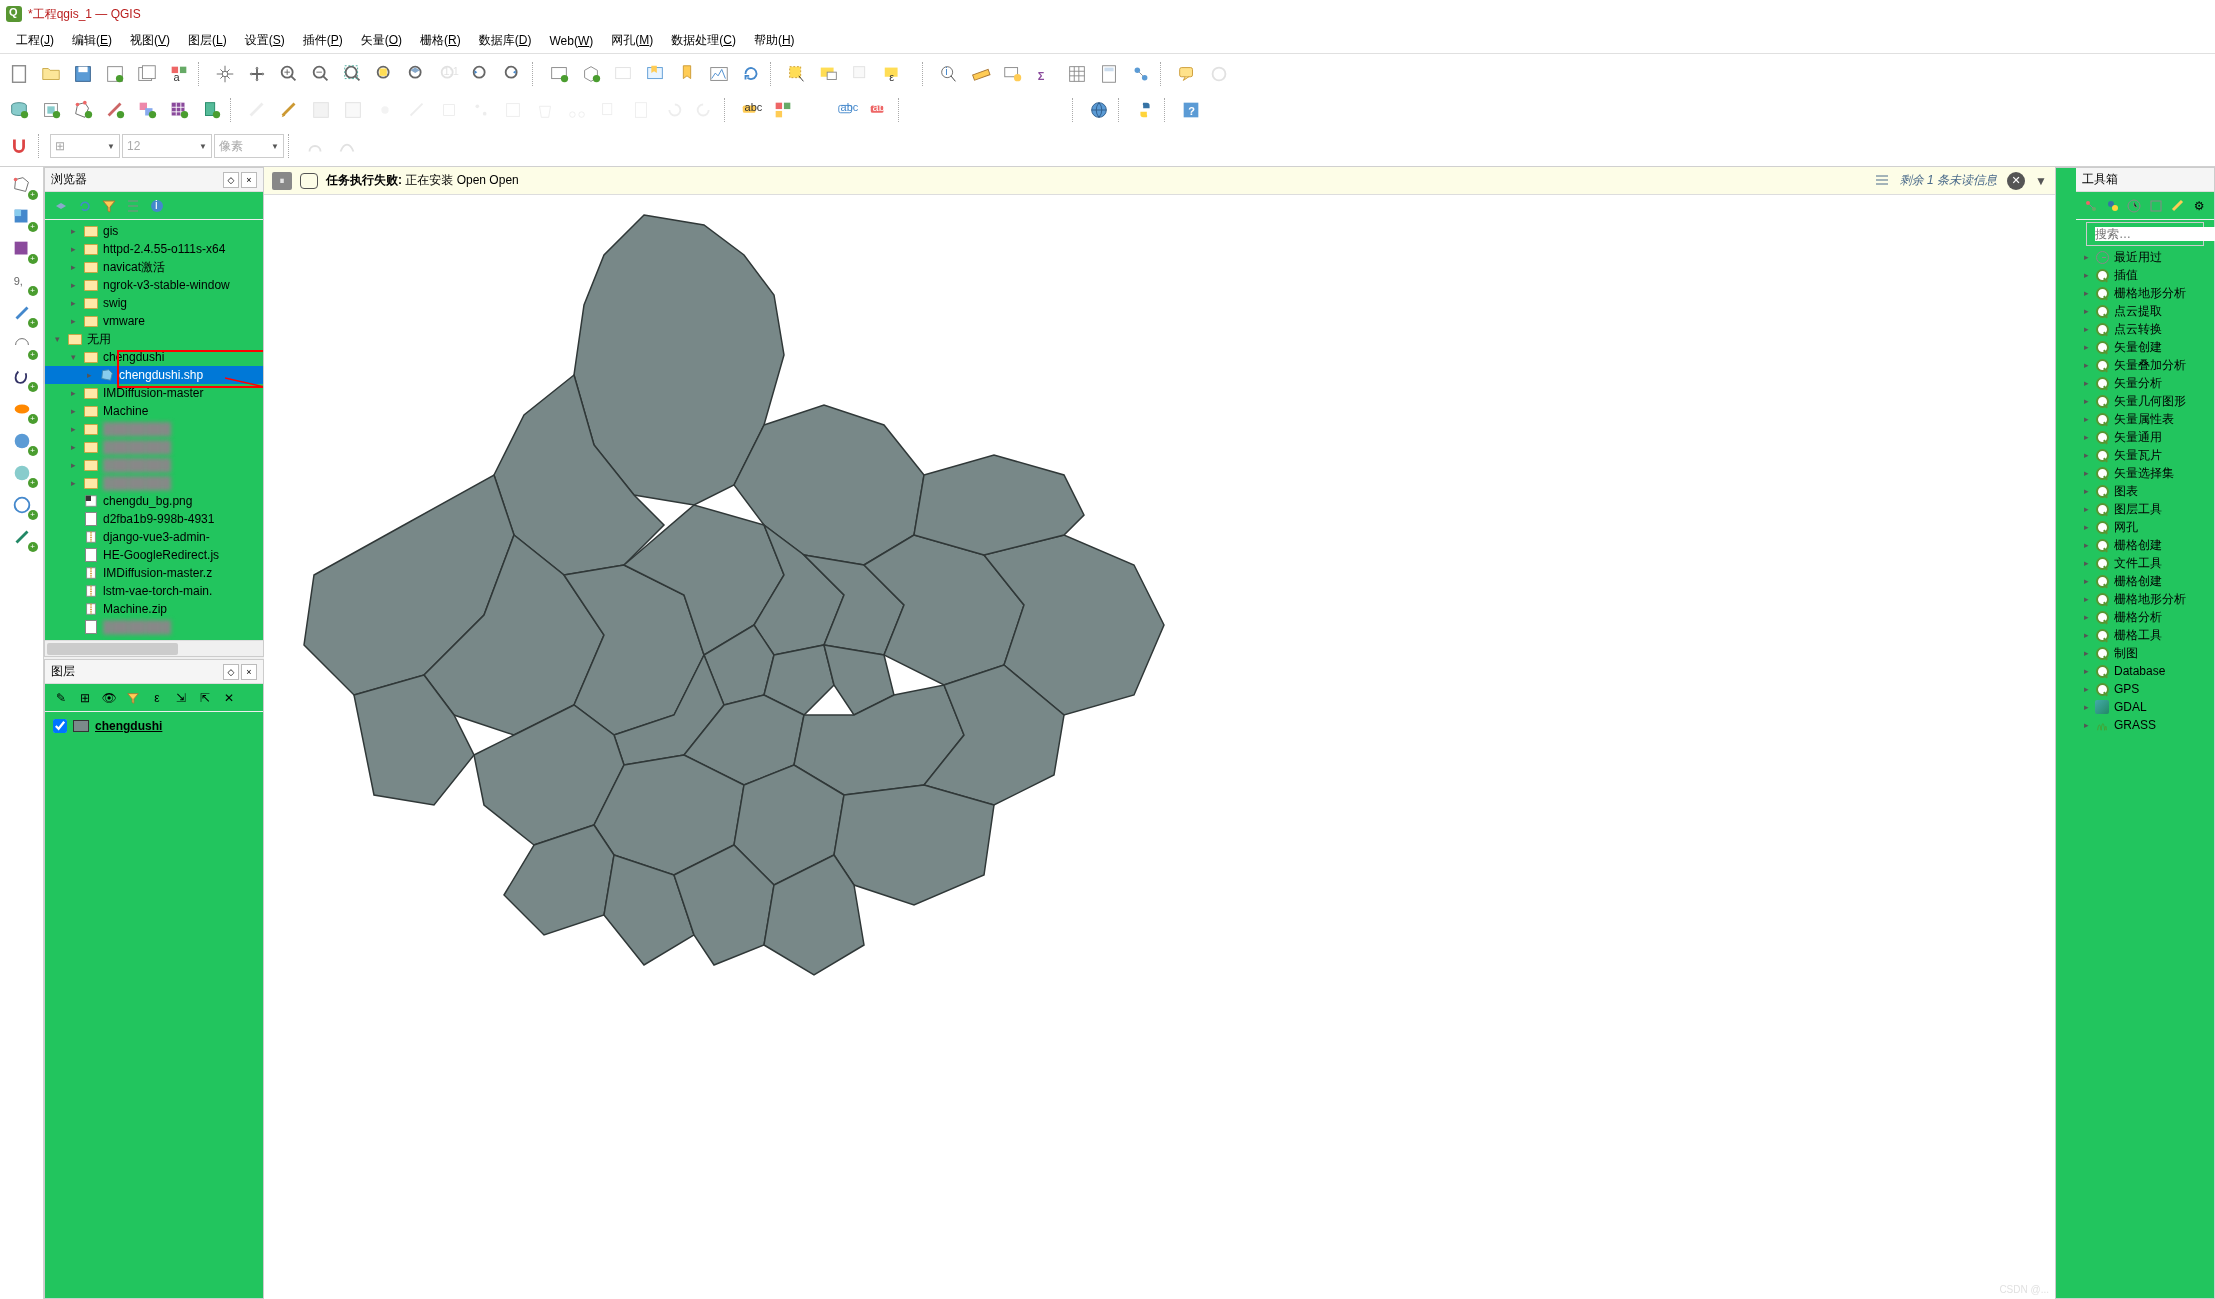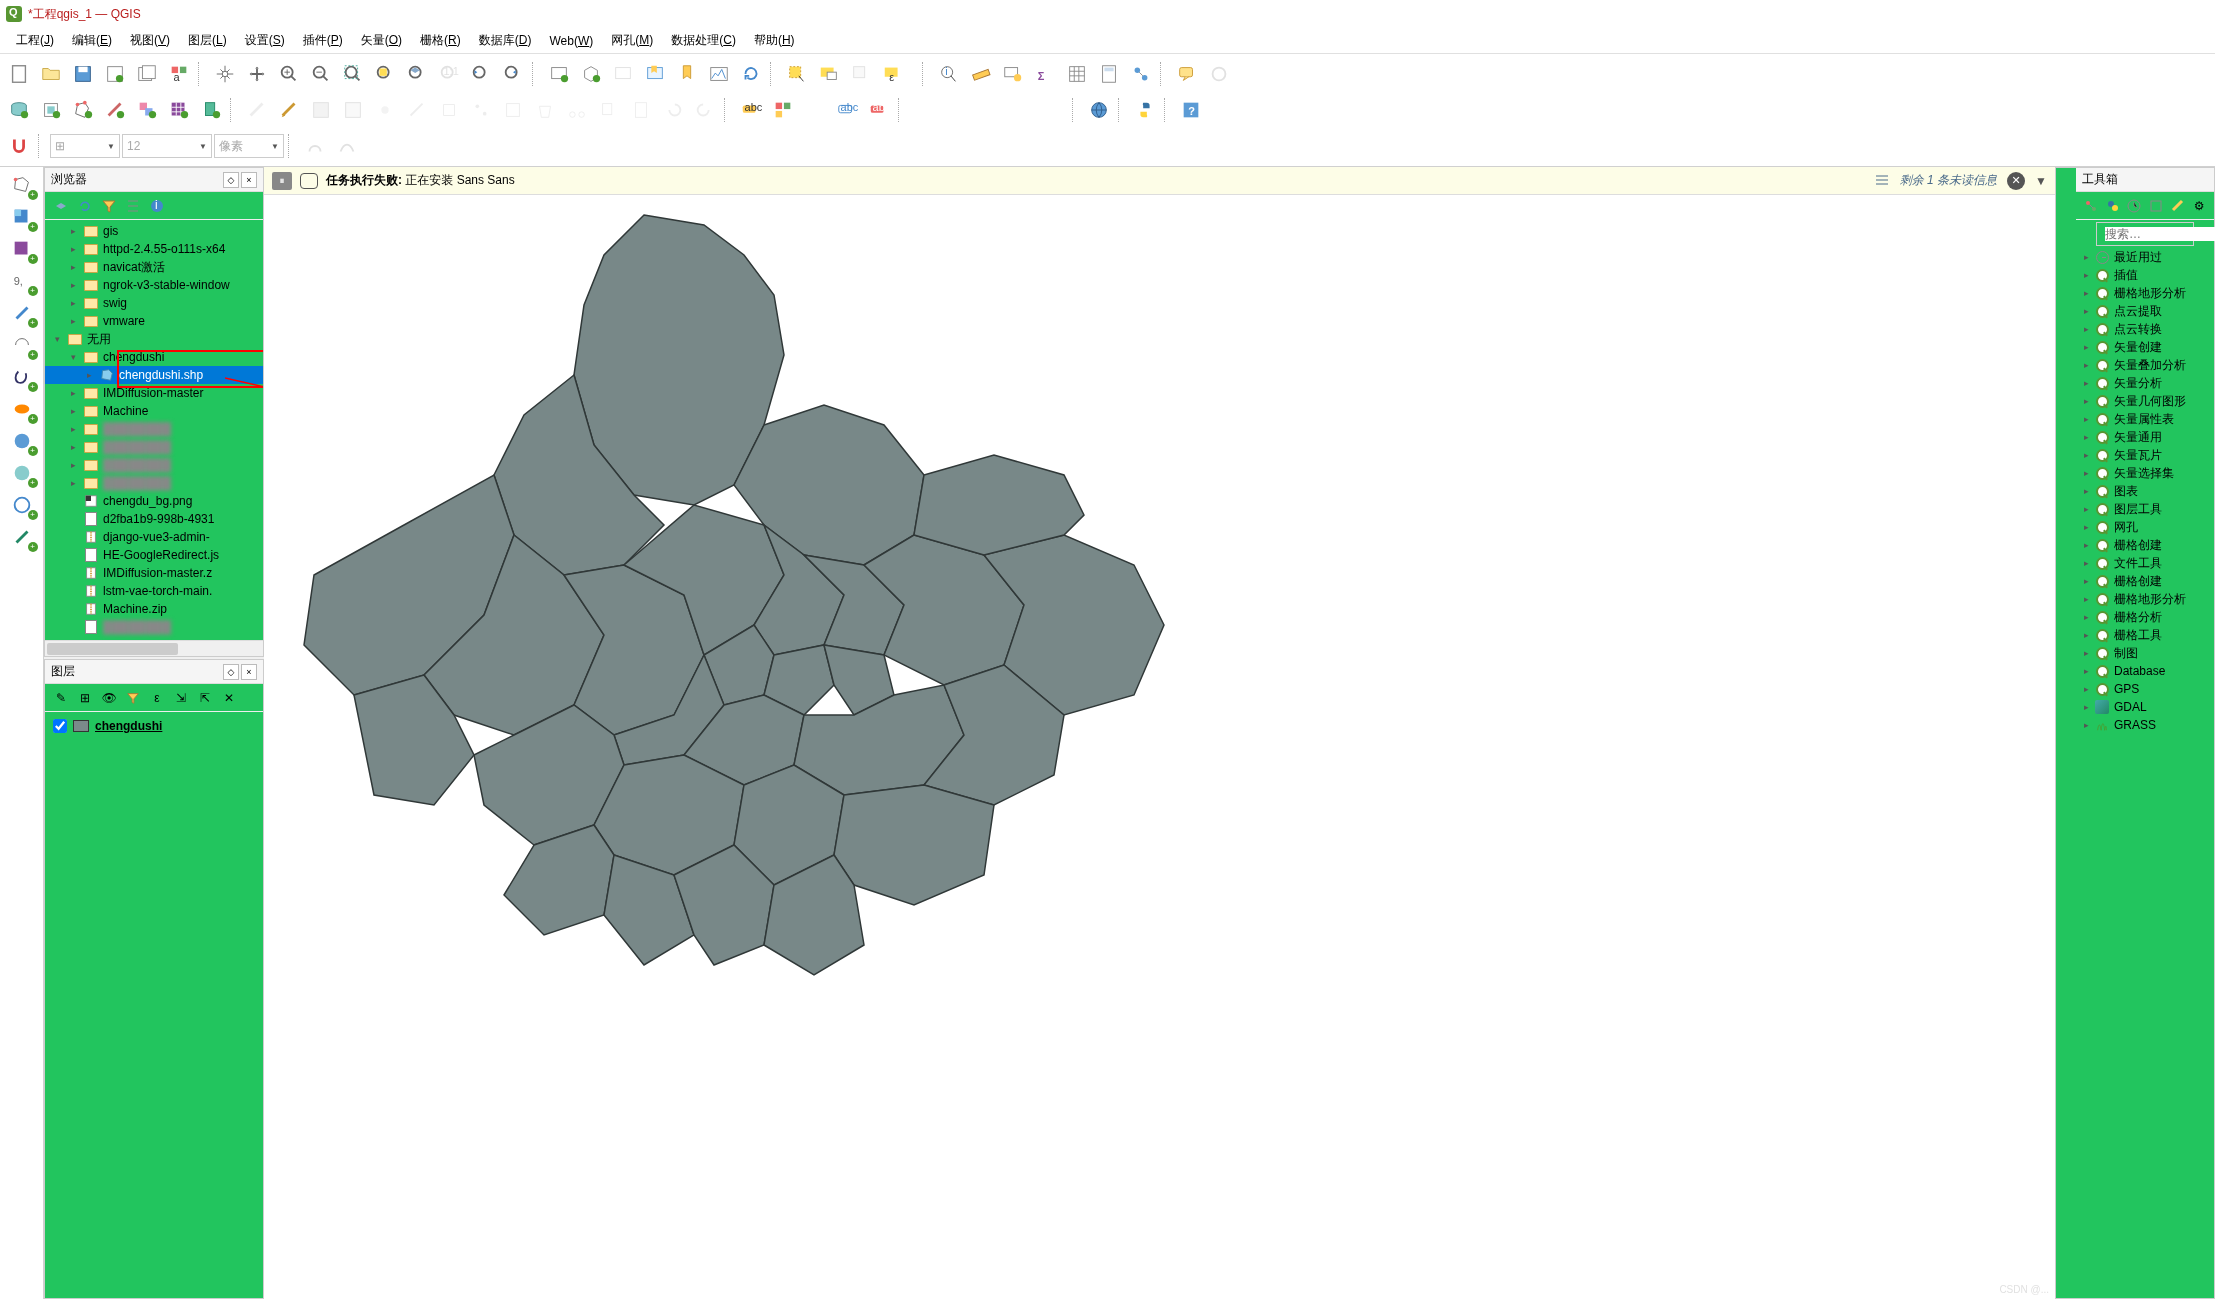--- a/index.html
+++ b/index.html
@@ -76,21 +76,21 @@
 .msg-bubble { width: 18px; height: 16px; border: 1.5px solid #555; border-radius: 4px; position: relative; }
 .msg-text strong { font-weight: bold; }
 .msg-right { margin-left: auto; display: flex; align-items: center; gap: 10px; color: #4a6a8a; font-style: italic; }
 .msg-close { width: 18px; height: 18px; border-radius: 50%; background: #555; color: #fff; display: flex; align-items: center; justify-content: center; cursor: pointer; font-size: 11px; font-style: normal; }
 .map-canvas { flex: 1; background: #fff; position: relative; overflow: hidden; }
 .map-svg { position: absolute; top: 0; left: 0; }
 
 
 .right-panels { width: 160px; display: flex; flex-direction: column; }
 .toolbox-panel { flex: 1; padding-left: 20px; }
-.toolbox-search { height: 24px; margin: 2px 20px; border: 1px solid #ccc; display: flex; align-items: center; padding: 0 4px; gap: 4px; }
+.toolbox-search { height: 24px; margin: 2px 10px; border: 1px solid #ccc; display: flex; align-items: center; padding: 0 4px; gap: 4px; }
 .toolbox-search input { border: none; outline: none; flex: 1; font-size: 12px; color: #888; }
 .toolbox-tree { flex: 1; overflow: auto; }
 .tb-item { display: flex; align-items: center; height: 18px; padding-left: 8px; cursor: pointer; white-space: nowrap; }
 .tb-item .arrow { width: 10px; font-size: 9px; color: #555; }
 .tb-item .tb-icon { width: 16px; height: 14px; margin-right: 4px; display: flex; align-items: center; justify-content: center; }
 .q-icon { width: 13px; height: 13px; background: #fff; border: 2px solid #589632; border-radius: 50%; position: relative; }
 .q-icon::after { content: ""; position: absolute; width: 5px; height: 2px; background: #589632; bottom: -1px; right: -1px; transform: rotate(45deg); }
 .clock-icon { width: 13px; height: 13px; border: 1.5px solid #888; border-radius: 50%; position: relative; }
 .clock-icon::after { content: ""; position: absolute; width: 4px; height: 1px; background: #888; top: 5px; left: 5px; }
 .gdal-icon { width: 14px; height: 14px; background: linear-gradient(135deg, #4aa, #286); border-radius: 2px; }
@@ -916,21 +916,21 @@
           <span class="layer-name">chengdushi</span>
         </div>
       </div>
     </div>
   </div>
 
   <div class="map-wrap">
     <div class="message-bar">
       <div class="msg-icon">⏸</div>
       <div class="msg-bubble"></div>
-      <span class="msg-text"><strong>任务执行失败:</strong> <span>正在安装 Sans Sans</span></span>
+      <span class="msg-text"><strong>任务执行失败:</strong> <span>正在安装 Open Open</span></span>
       <div class="msg-right">
         <svg width="16" height="16" viewBox="0 0 16 16">
             <path d="M2 3h12M2 7h12M2 11h12" stroke="#4a6a8a"></path>
           </svg>
         <span>剩余 1 条未读信息</span>
         <div class="msg-close">✕</div>
         <span style="font-style:normal;color:#555">▼</span>
       </div>
     </div>
     <div class="map-canvas">

